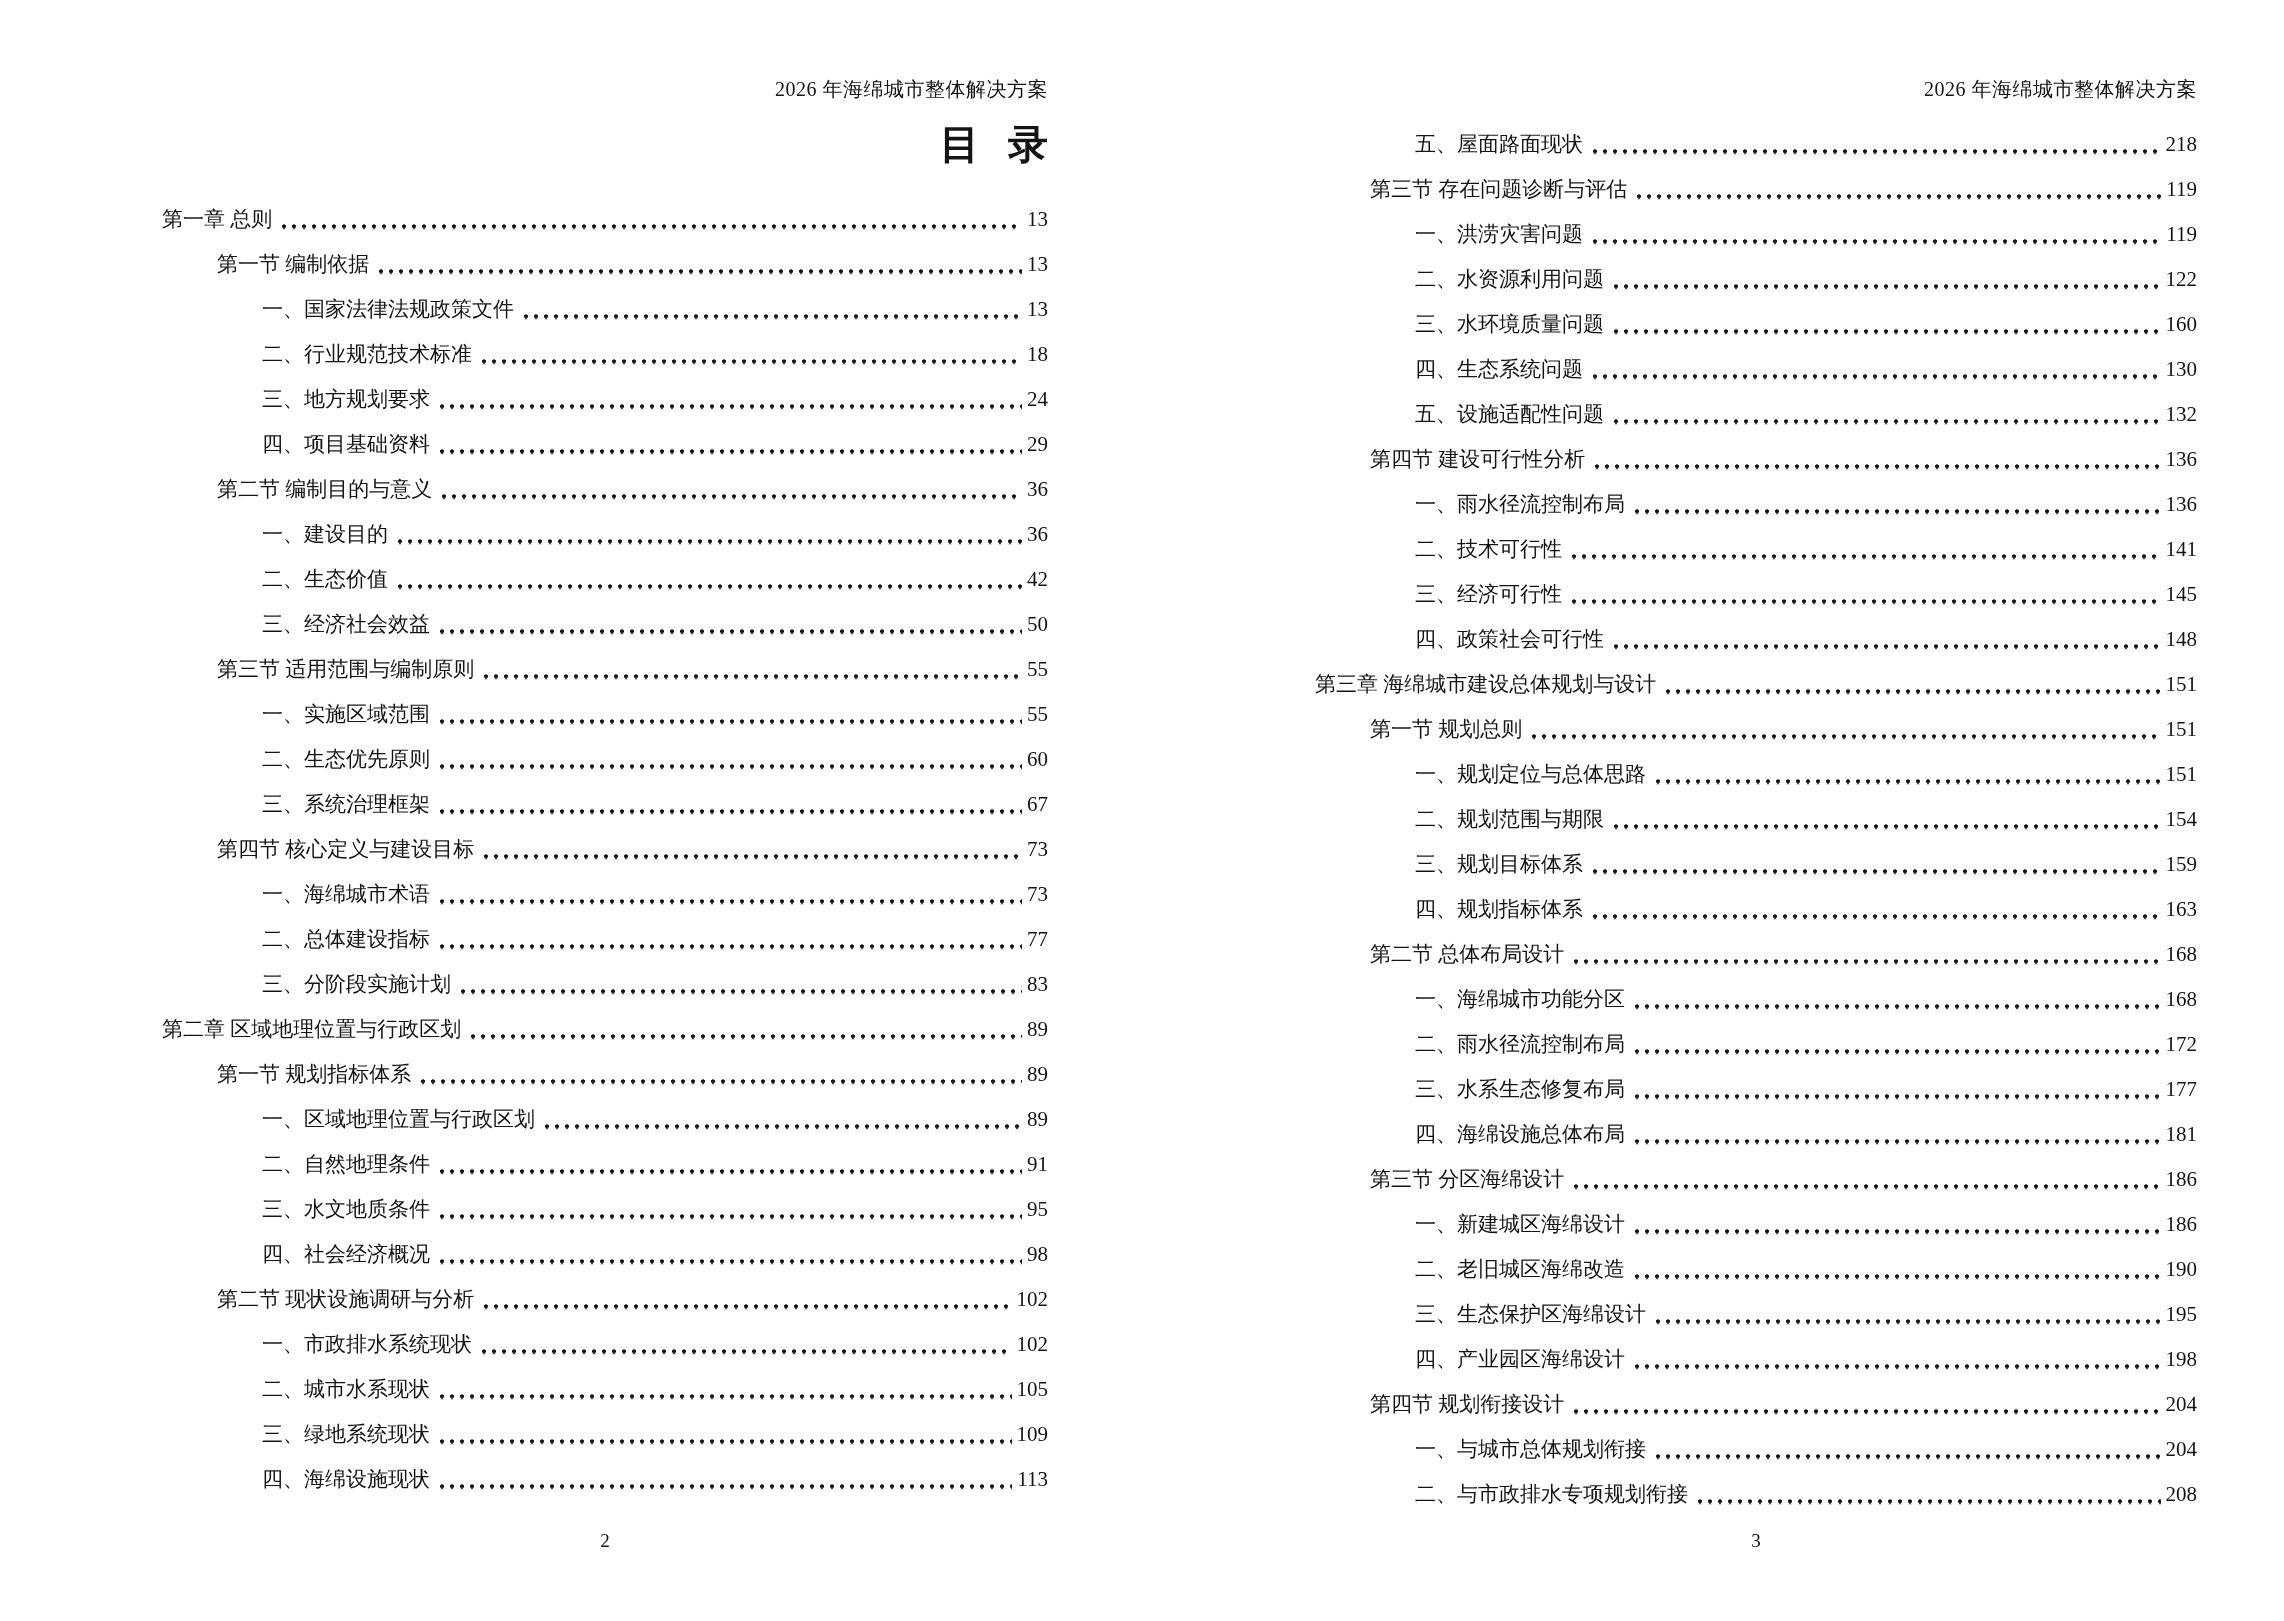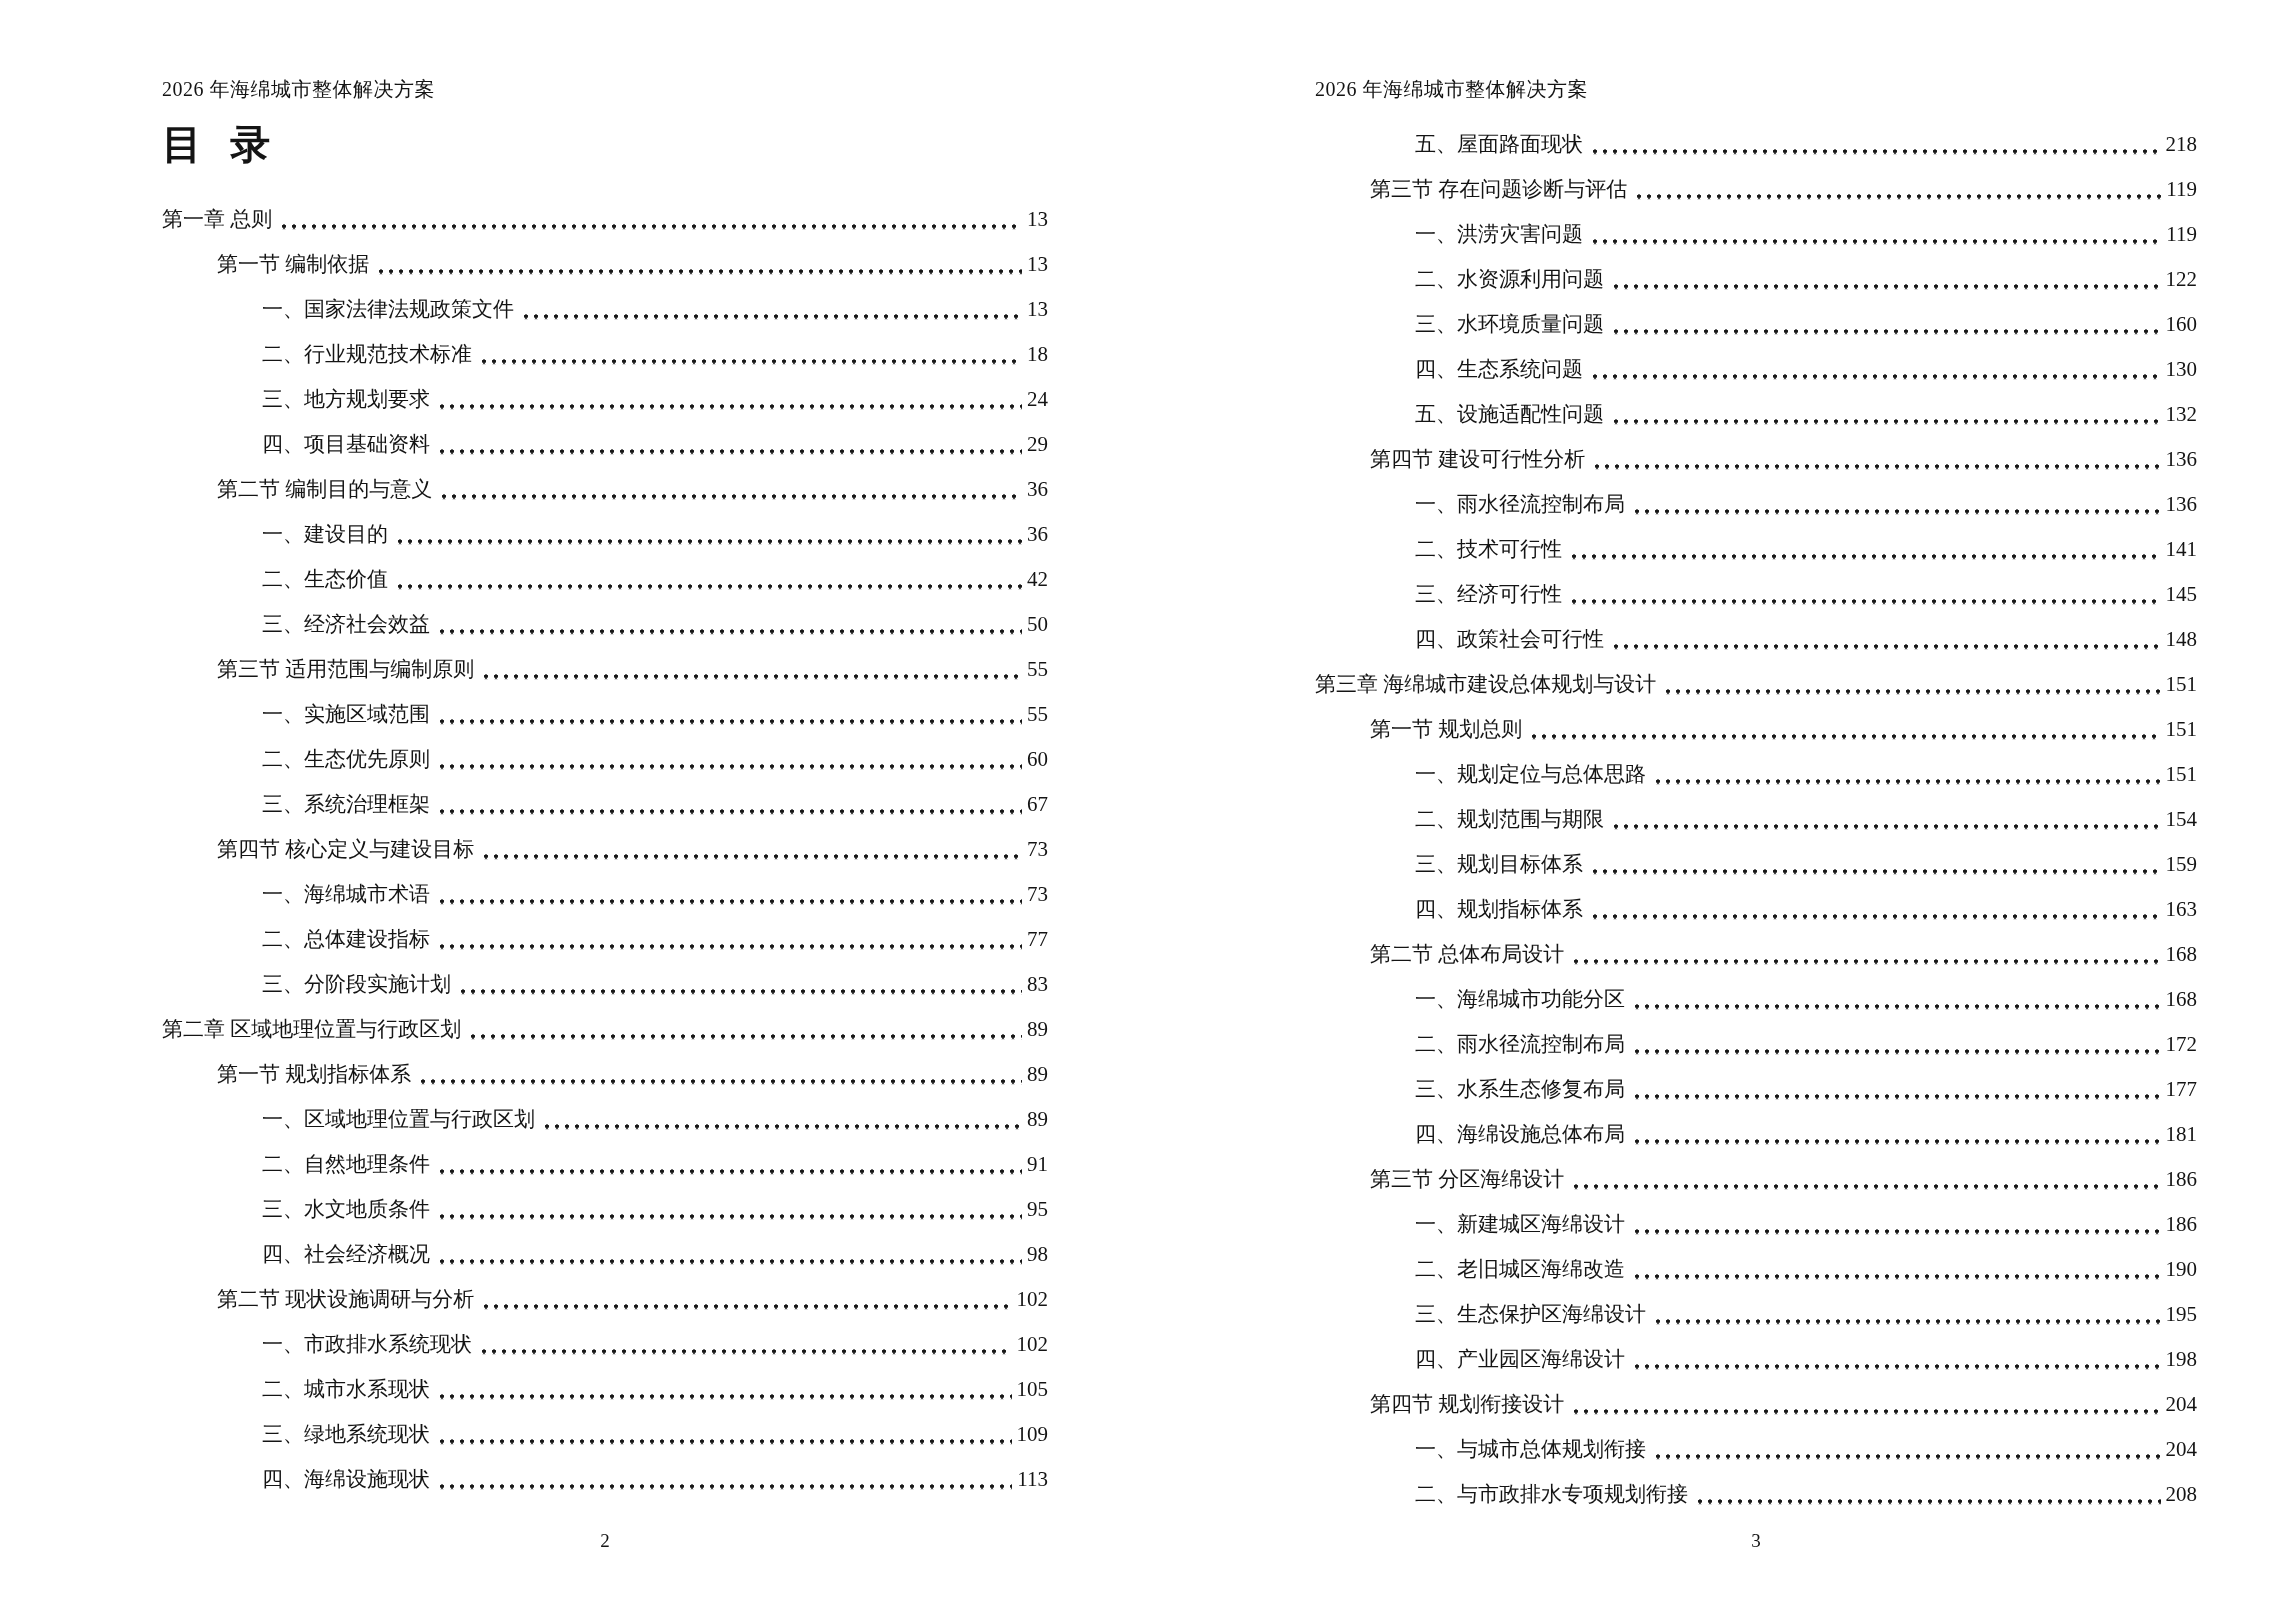--- a/index.html
+++ b/index.html
@@ -20,29 +20,29 @@
     position: relative;
     width: 1142px;
     height: 1622px;
     box-sizing: border-box;
   }
   .page-left  { padding: 0 94px 0 162px; }
   .page-right { padding: 0 87px 0 173px; }
 
   .page-header {
     margin-top: 76px;
-    text-align: left;
+    text-align: right;
     font-size: 20px;
     line-height: 26px;
     letter-spacing: 0.5px;
     white-space: nowrap;
   }
   .toc-title {
     margin-top: 22px;
-    text-align: left;
+    text-align: right;
     font-size: 40px;
     font-weight: bold;
     line-height: 42px;
     word-spacing: 18.3px;
     white-space: nowrap;
   }
   .entries { width: 100%; }
   .entries-left  { margin-top: 31px; }
   .entries-right { margin-top: 20px; }
 

